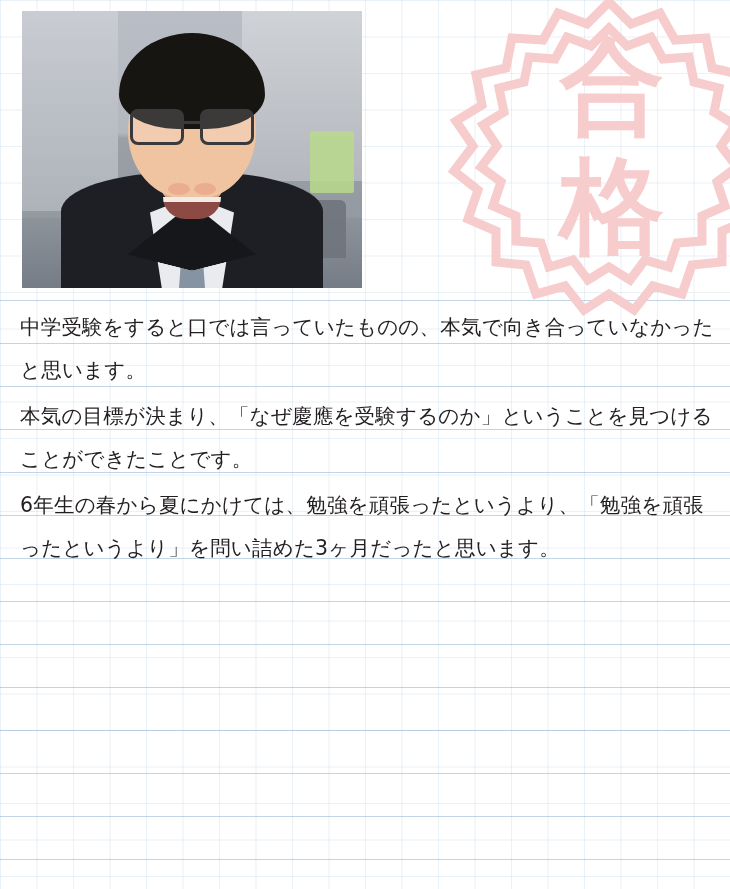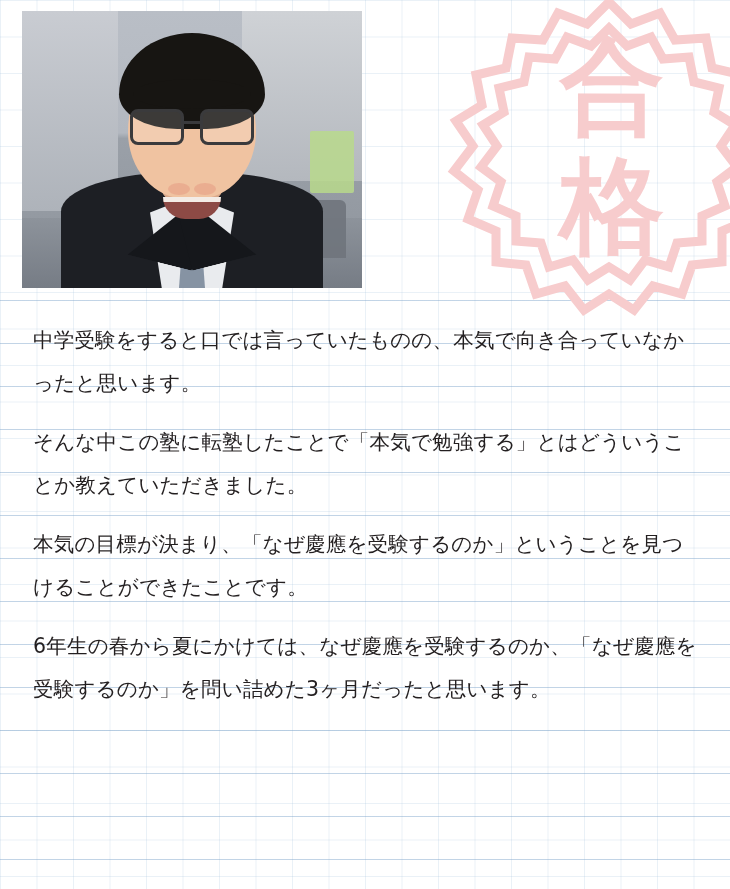--- a/index.html
+++ b/index.html
@@ -175,21 +175,21 @@
     left: 17px;
     top: 303px;
     width: 700px;
     font-family: "DejaVu Sans", "Liberation Sans", sans-serif;
     font-size: 20.5px;
     line-height: 43px;
     color: #231f20;
     letter-spacing: 0.2px;
   }
   .body-text p {
-    margin: 16px;
+    margin: 3px;
     text-indent: 0;
     white-space: normal;
   }
 </style>
 </head>
 <body>
 
 <div class="page">
 
   <div class="rules"></div>
@@ -236,18 +236,17 @@
       <div class="ph-glasses">
         <div class="ph-lens l"></div>
         <div class="ph-lens r"></div>
         <div class="ph-bridge"></div>
       </div>
     </div>
   </div>
 
   <div class="body-text">
     <p>中学受験をすると口では言っていたものの、本気で向き合っていなかったと思います。</p>
-    <p>そんな中この塾に転塾したことで「本気で勉強する」とはどういうことか教えていただきました。</p>
     <p>本気の目標が決まり、「なぜ慶應を受験するのか」ということを見つけることができたことです。</p>
-    <p>6年生の春から夏にかけては、なぜ慶應を受験するのか、「なぜ慶應を受験するのか」を問い詰めた3ヶ月だったと思います。</p>
+    <p>6年生の春から夏にかけては、勉強を頑張ったというより、「勉強を頑張ったというより」を問い詰めた3ヶ月だったと思います。</p>
   </div>
 
 </div>
 
 </body></html>

